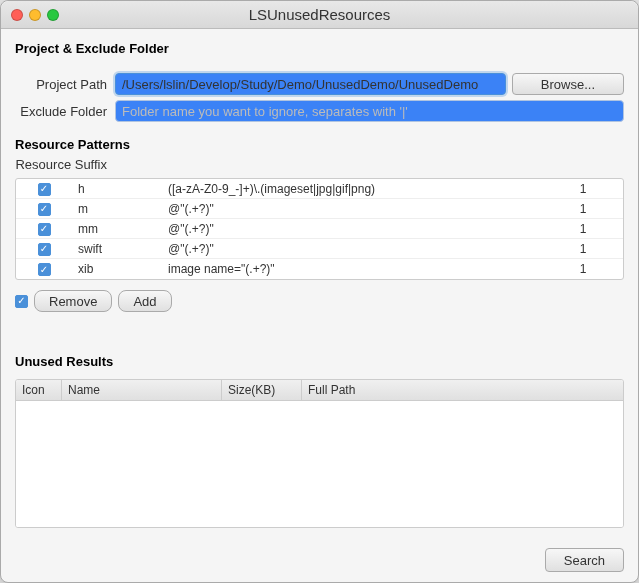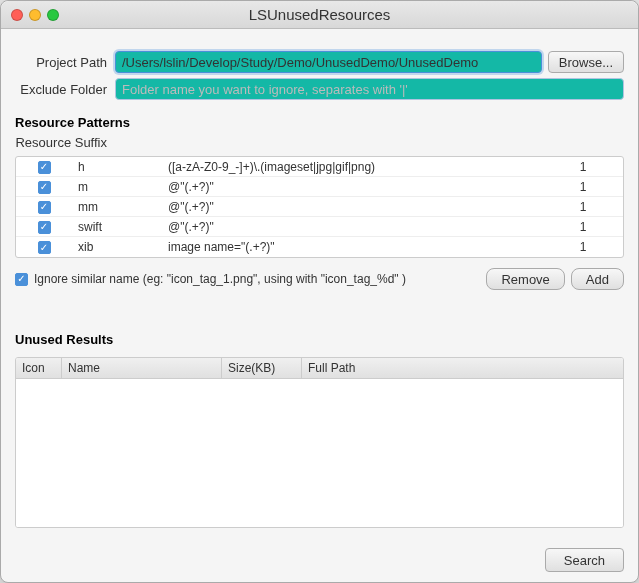--- a/index.html
+++ b/index.html
@@ -84,35 +84,35 @@
       padding-right: 8px;
       flex-shrink: 0;
     }
     .form-input {
       flex: 1;
       height: 22px;
       border: 1px solid #b0c4e0;
       border-radius: 4px;
       padding: 2px 6px;
       font-size: 13px;
-      background: #14b8a6;
+      background: #3b82f6;
       outline: none;
       color: #333;
     }
     .form-input::placeholder {
       color: #bbb;
     }
     .form-input-blue {
       border-color: #4a90d9;
       box-shadow: 0 0 0 2px rgba(74,144,217,0.3);
     }
     .browse-btn {
       margin-left: 6px;
       height: 22px;
-      padding: 0 10px;
+      padding: 0 28px;
       background: linear-gradient(to bottom, #f7f7f7, #e0e0e0);
       border: 1px solid #aaa;
       border-radius: 4px;
       font-size: 13px;
       cursor: pointer;
       white-space: nowrap;
       color: #333;
     }
 
     .resource-patterns-section { flex-shrink: 0; }
@@ -293,21 +293,22 @@
       <div class="traffic-light tl-close"></div>
       <div class="traffic-light tl-min"></div>
       <div class="traffic-light tl-max"></div>
     </div>
     <span class="titlebar-title">LSUnusedResources</span>
   </div>
 
   <div class="content">
 
     <div class="resource-patterns-section">
-      <div style="margin-top:10px;">
+      <div class="section-title">Project &amp; Exclude Folder</div>
+      <div style="margin-top:17px;">
         <div class="form-row">
           <span class="form-label">Project Path</span>
           <input class="form-input form-input-blue" type="text" value="/Users/lslin/Develop/Study/Demo/UnusedDemo/UnusedDemo" style="">
           <button class="browse-btn">Browse...</button>
         </div>
         <div class="form-row">
           <span class="form-label">Exclude Folder</span>
           <input class="form-input" type="text" placeholder="Folder name you want to ignore, separates with '|'" style="">
         </div>
       </div>
@@ -377,21 +378,20 @@
             <div class="table-cell table-cell-center">1</div>
           </div>
         </div>
       </div>
     </div>
 
     <div class="ignore-row">
       <div class="ignore-checkbox">
           <span class="checkbox-check">✓</span>
         </div>
-      <span class="ignore-label">Ignore similar name (eg: "icon_tag_1.png", using with "icon_tag_%d" )</span>
       <button class="action-btn">Remove</button>
       <button class="action-btn">Add</button>
     </div>
 
     <div class="unused-results-section">
       <div class="section-title">Unused Results</div>
       <div class="results-table-container" style="margin-top:5px;">
         <div class="results-header">
           <div class="results-header-cell">Icon</div>
           <div class="results-header-cell">Name</div>

